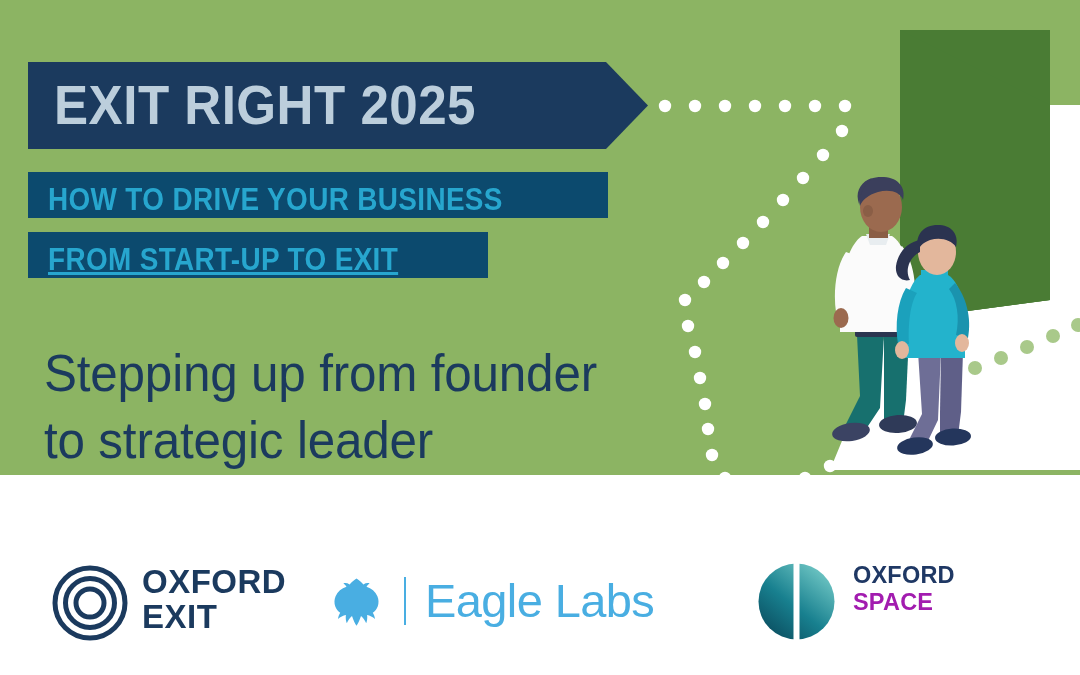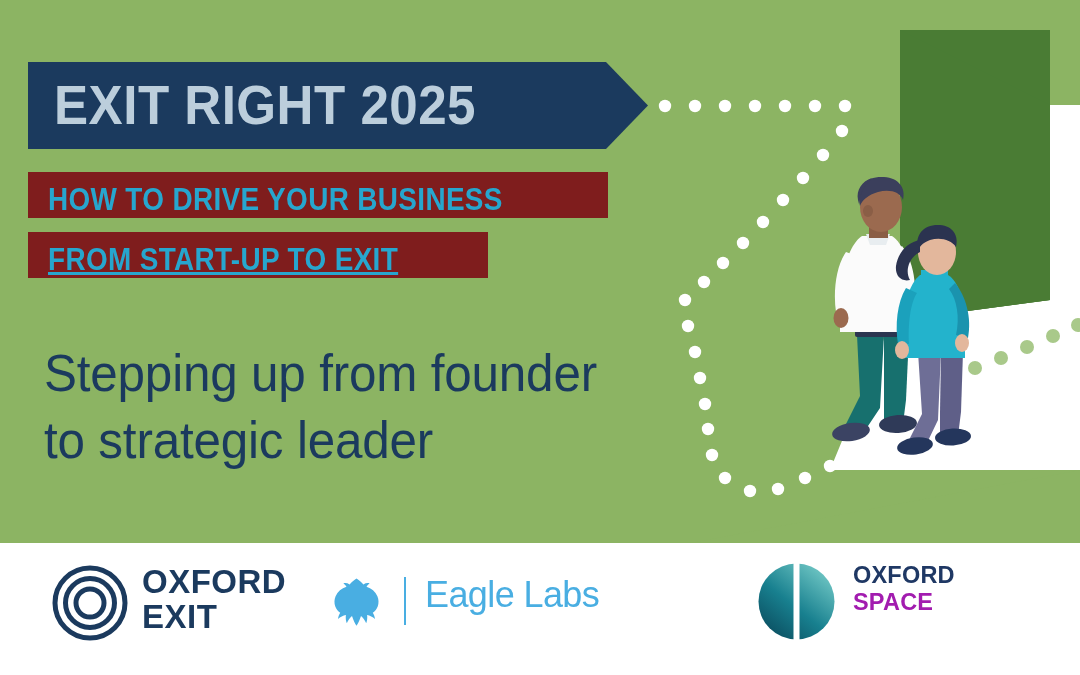--- a/index.html
+++ b/index.html
@@ -15,21 +15,21 @@
     width: 1080px;
     height: 675px;
     overflow: hidden;
     background: #ffffff;
   }
   
   #stage {
     position: absolute;
     left: 0; top: 0;
     width: 1080px;
-    height: 543px;
+    height: 475px;
     background: #8CB463;
     overflow: hidden;
   }
   #art {
     position: absolute;
     left: 0; top: 0;
     width: 1080px;
     height: 543px;
   }
   
@@ -61,21 +61,21 @@
     letter-spacing: 0.5px;
     line-height: 1;
     transform: scaleX(0.93);
     transform-origin: left center;
     white-space: nowrap;
   }
   
   .sub-bar {
     position: absolute;
     left: 28px;
-    background: #7f1d1d;
+    background: #0c4a6e;
     display: flex;
     align-items: center;
     padding: 8px 18px 0 20px;
     box-sizing: border-box;
     color: #27A6CE;
     font-weight: bold;
     font-size: 31px;
     line-height: 1;
     white-space: nowrap;
   }
@@ -136,21 +136,21 @@
   #el-eagle { width: 47px; height: 50px; flex: none; }
   #el-divider {
     width: 2px;
     height: 48px;
     background: #49AEE2;
     margin: 0 19px 0 24px;
     flex: none;
   }
   #el-word {
     color: #49AEE2;
-    font-size: 36px;
+    font-size: 47px;
     line-height: 1;
     letter-spacing: -0.6px;
     font-weight: normal;
   }
   
   #logo-oxford-innovation { left: 757px; top: 562px; }
   #ois-mark { width: 79px; height: 79px; flex: none; }
   #ois-words {
     margin-left: 17px;
     font-weight: bold;

